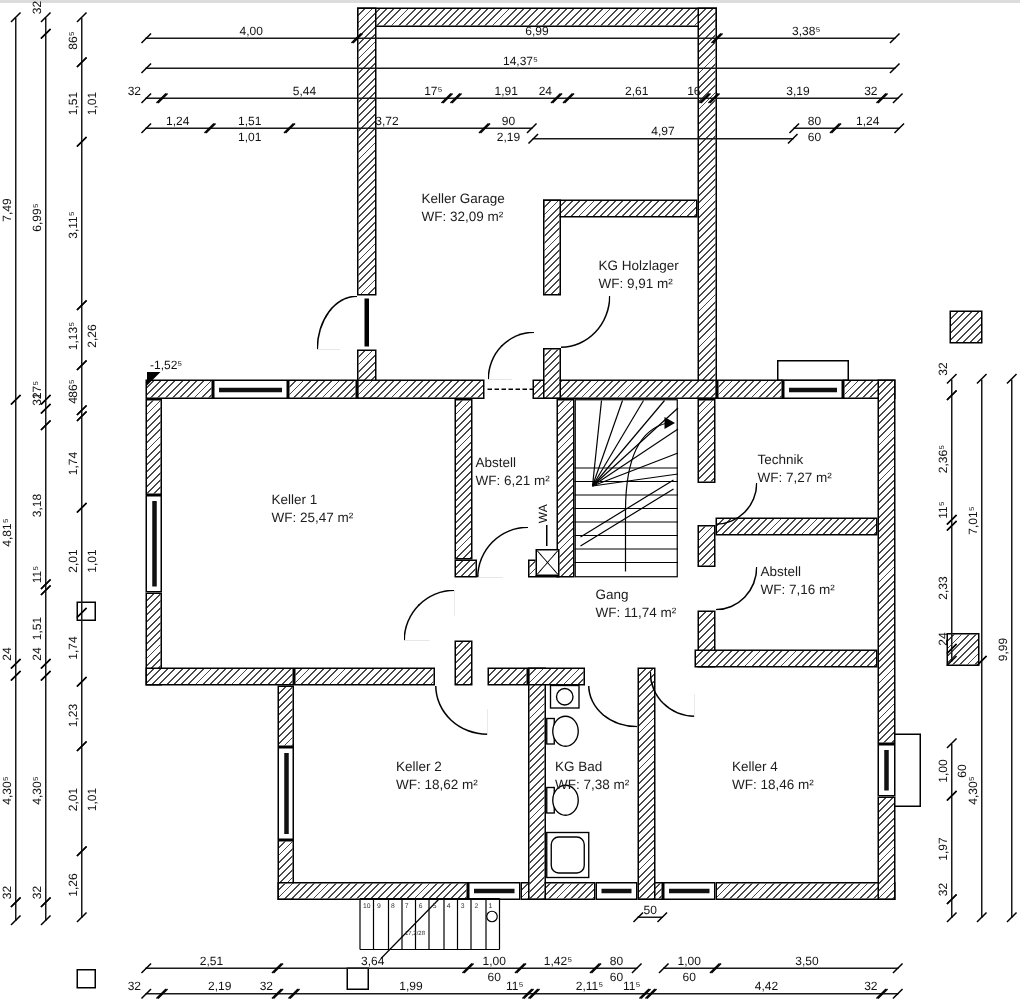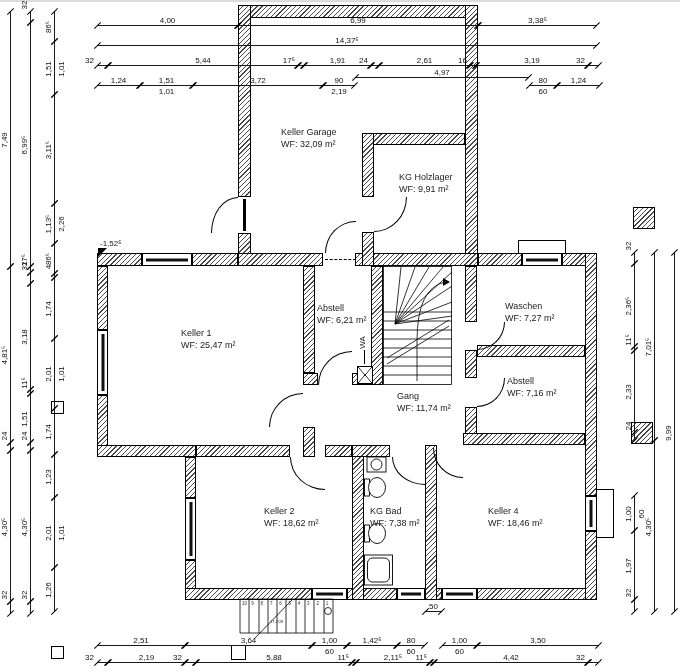--- a/index.html
+++ b/index.html
@@ -219,21 +219,21 @@
   </div>
   <div class="rlabel" style="left:181px;top:328px;">
     <div>Keller 1</div>
     <div>WF: 25,47 m²</div>
   </div>
   <div class="rlabel" style="left:317px;top:303px;">
     <div>Abstell</div>
     <div>WF: 6,21 m²</div>
   </div>
   <div class="rlabel" style="left:505px;top:301px;">
-    <div>Waschen</div>
+    <div>Technik</div>
     <div>WF: 7,27 m²</div>
   </div>
   <div class="rlabel" style="left:507px;top:376px;">
     <div>Abstell</div>
     <div>WF: 7,16 m²</div>
   </div>
   <div class="rlabel" style="left:397px;top:391px;">
     <div>Gang</div>
     <div>WF: 11,74 m²</div>
   </div>
@@ -297,21 +297,21 @@
         <span class="lab">1,51</span>
         <span class="lab lab2">1,01</span>
       </div>
       <div class="dim-h" style="left: 193px; top: 85px; width: 130px;">
         <span class="lab">3,72</span>
       </div>
       <div class="dim-h" style="left: 323px; top: 85px; width: 32px;">
         <span class="lab">90</span>
         <span class="lab lab2">2,19</span>
       </div>
-      <div class="dim-h" style="left: 355px; top: 77px; width: 174px;">
+      <div class="dim-h" style="left: 355px; top: 92px; width: 174px;">
         <span class="lab">4,97</span>
       </div>
       <div class="dim-h" style="left: 529px; top: 85px; width: 28px;">
         <span class="lab">80</span>
         <span class="lab lab2">60</span>
       </div>
       <div class="dim-h" style="left: 557px; top: 85px; width: 43px;">
         <span class="lab">1,24</span>
       </div>
       <div class="dim-h" style="left: 97px; top: 645px; width: 88px;">
@@ -344,21 +344,21 @@
       <div class="dim-h" style="left: 97px; top: 662px; width: 11px;">
         <span class="lab sm">32</span>
       </div>
       <div class="dim-h" style="left: 108px; top: 662px; width: 77px;">
         <span class="lab">2,19</span>
       </div>
       <div class="dim-h" style="left: 185px; top: 662px; width: 11px;">
         <span class="lab sm">32</span>
       </div>
       <div class="dim-h" style="left: 196px; top: 662px; width: 156px;">
-        <span class="lab">5,88</span>
+        <span class="lab">1,99</span>
       </div>
       <div class="dim-h" style="left: 352px; top: 662px; width: 4px;">
         <span class="lab sm">11⁵</span>
       </div>
       <div class="dim-h" style="left: 356px; top: 662px; width: 74px;">
         <span class="lab">2,11⁵</span>
       </div>
       <div class="dim-h" style="left: 430px; top: 662px; width: 4px;">
         <span class="lab sm">11⁵</span>
       </div>

